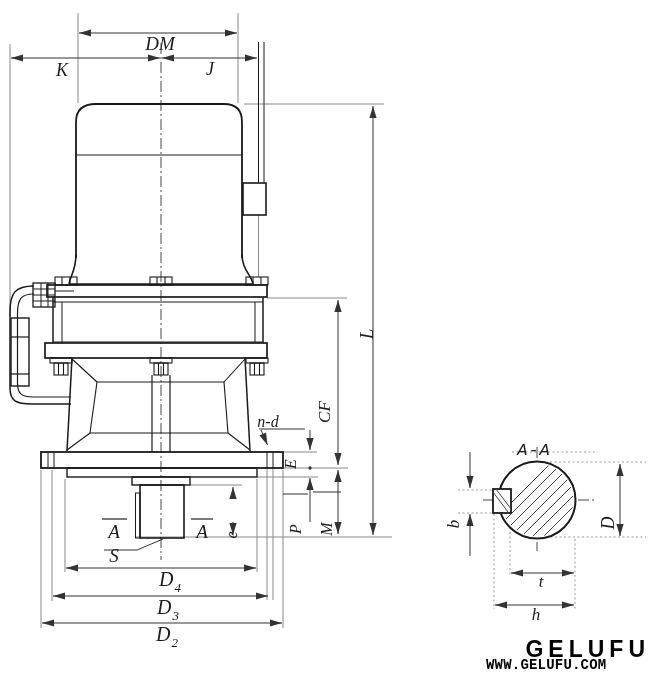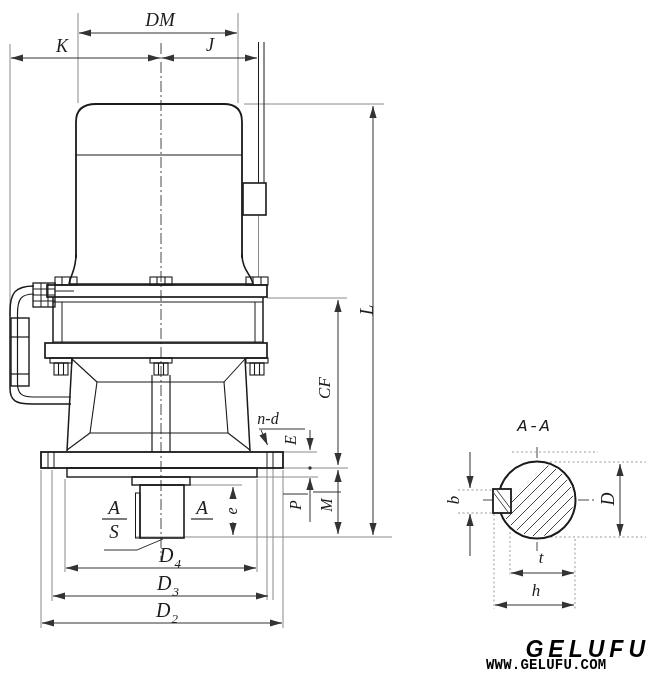--- a/index.html
+++ b/index.html
@@ -1,25 +1,25 @@
 <!DOCTYPE html>
 <html><head>
 <meta charset="utf-8">
 <style>
   html,body{margin:0;padding:0;background:#fff;}
   #stage{position:relative;width:650px;height:674px;background:#ffffff;overflow:hidden;
          font-family:"Liberation Serif", serif;color:#1c1c1c;}
   #linework{position:absolute;left:0;top:0;}
   .lbl{position:absolute;display:flex;align-items:center;justify-content:center;
-       font-style:italic;line-height:1;white-space:nowrap;}
+       font-style:italic;line-height:1;white-space:nowrap;margin-top:24px;}
   .rot{transform:rotate(-90deg);}
   .b44{width:44px;height:44px;}
   .sub{font-size:13px;font-style:italic;align-self:flex-end;margin-left:1px;transform:translateY(3px);}
   .brand{position:absolute;left:486px;top:636px;width:164px;text-align:right;
-         font-family:"Liberation Sans", sans-serif;font-weight:700;font-style:italic;
+         font-family:"Liberation Sans", sans-serif;font-weight:700;
          font-size:23px;letter-spacing:5px;color:#000;}
   .site{position:absolute;left:486px;top:657px;width:164px;text-align:left;
         font-family:Liberation Mono, monospace;font-weight:700;font-style:normal;
         font-size:14px;letter-spacing:0.2px;color:#000;}
 </style>
 </head>
 <body>
 
 <div id="stage">
 
@@ -214,21 +214,21 @@
     <line x1="496" y1="489" x2="511" y2="509" stroke="#444" stroke-width="1"></line>
   </g>
 </svg>
 
   <div class="lbl" style="left:130px;top:8px;width:60px;height:22px;font-size:19px;">DM</div>
   <div class="lbl" style="left:47px;top:35px;width:30px;height:22px;font-size:18px;">K</div>
   <div class="lbl" style="left:195px;top:34px;width:30px;height:22px;font-size:18px;">J</div>
 
   <div class="lbl rot b44" style="left:344px;top:288px;font-size:19px;">L</div>
   <div class="lbl rot b44" style="left:302px;top:366px;font-size:17px;">CF</div>
-  <div class="lbl" style="left:246px;top:409px;width:44px;height:20px;font-size:16px;">n-d</div>
+  <div class="lbl" style="left:246px;top:388px;width:44px;height:20px;font-size:16px;">n-d</div>
   <div class="lbl rot b44" style="left:269px;top:418px;font-size:16px;">E</div>
   <div class="lbl rot b44" style="left:274px;top:483px;font-size:16px;">P</div>
   <div class="lbl rot b44" style="left:305px;top:483px;font-size:16px;">M</div>
   <div class="lbl rot b44" style="left:210px;top:489px;font-size:16px;">e</div>
 
   <div class="lbl" style="left:99px;top:496px;width:30px;height:22px;font-size:19px;">A</div>
   <div class="lbl" style="left:99px;top:520px;width:30px;height:22px;font-size:19px;">S</div>
   <div class="lbl" style="left:187px;top:496px;width:30px;height:22px;font-size:19px;">A</div>
 
   <div class="lbl" style="left:150px;top:543px;width:40px;height:24px;font-size:20px;">

